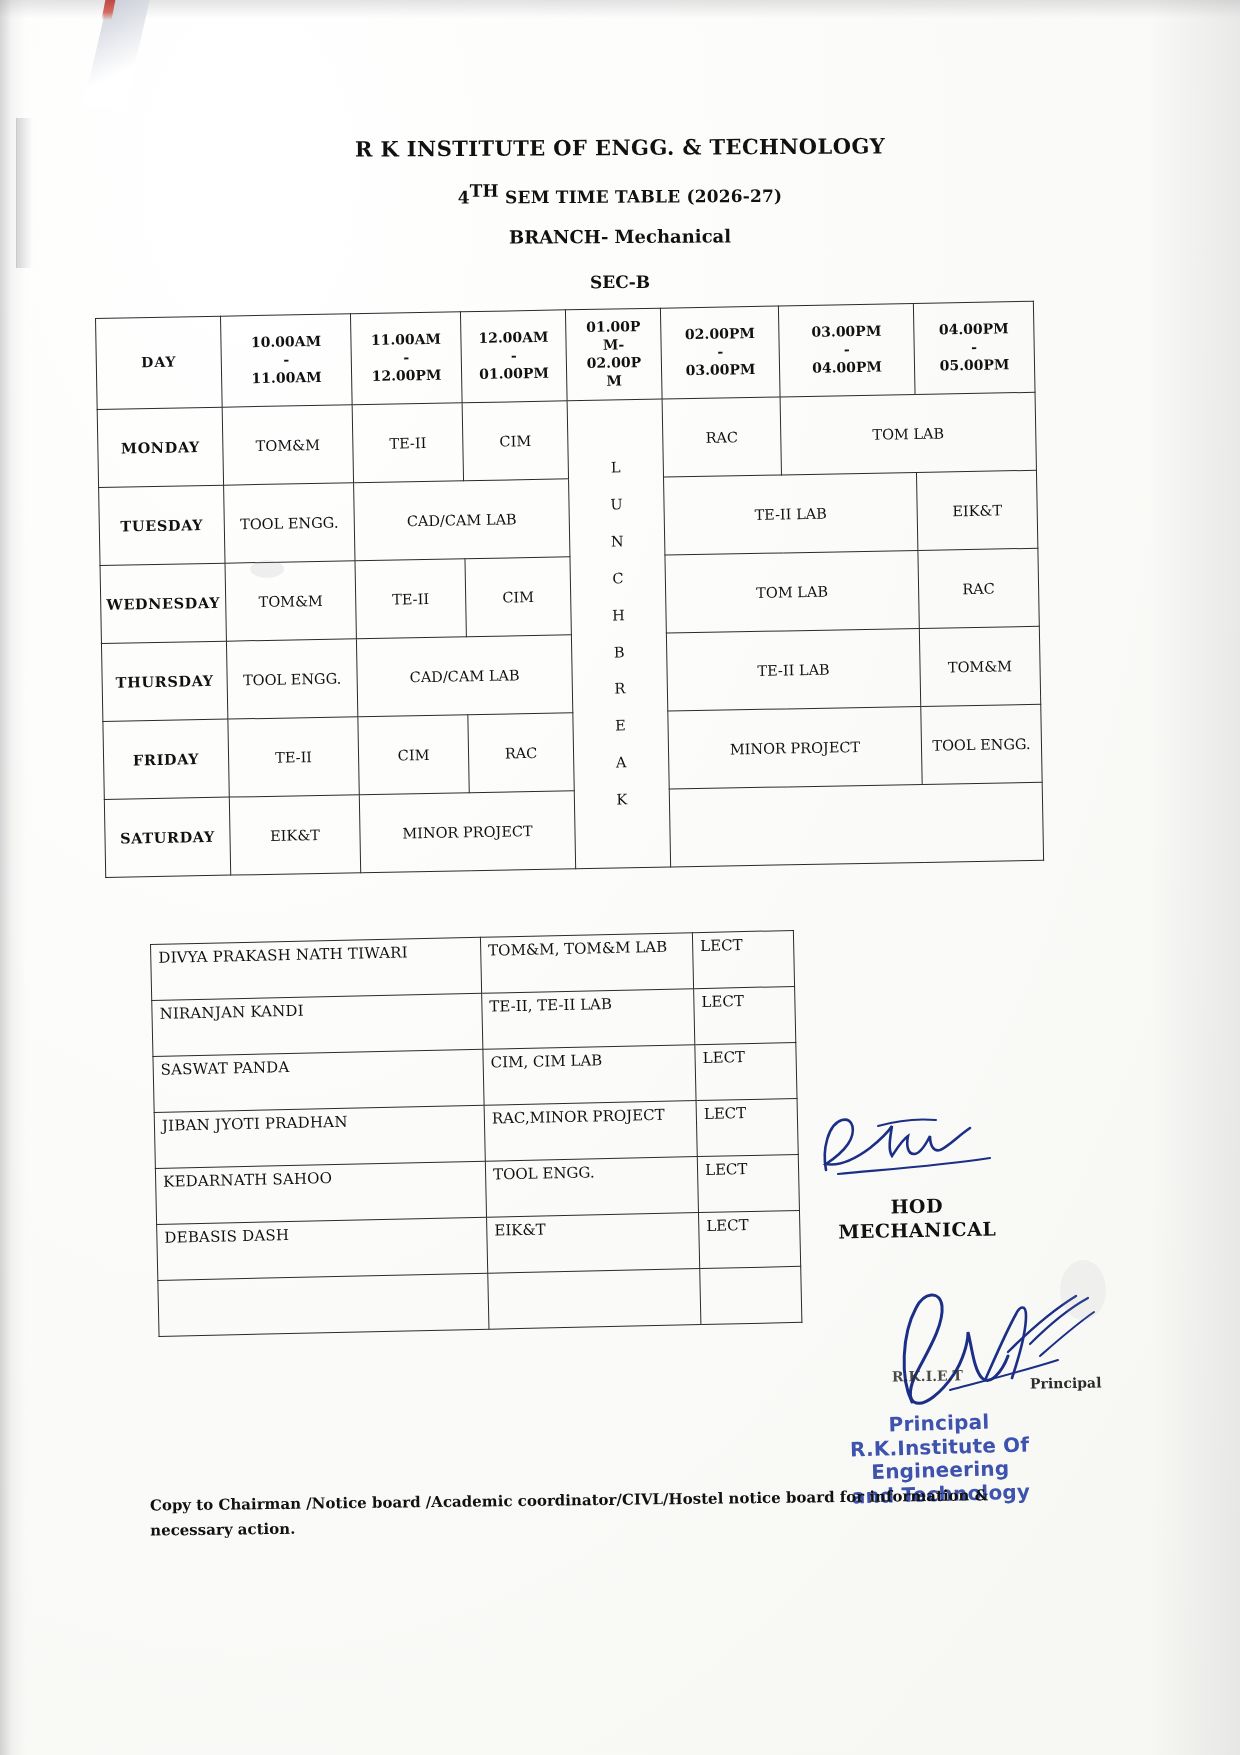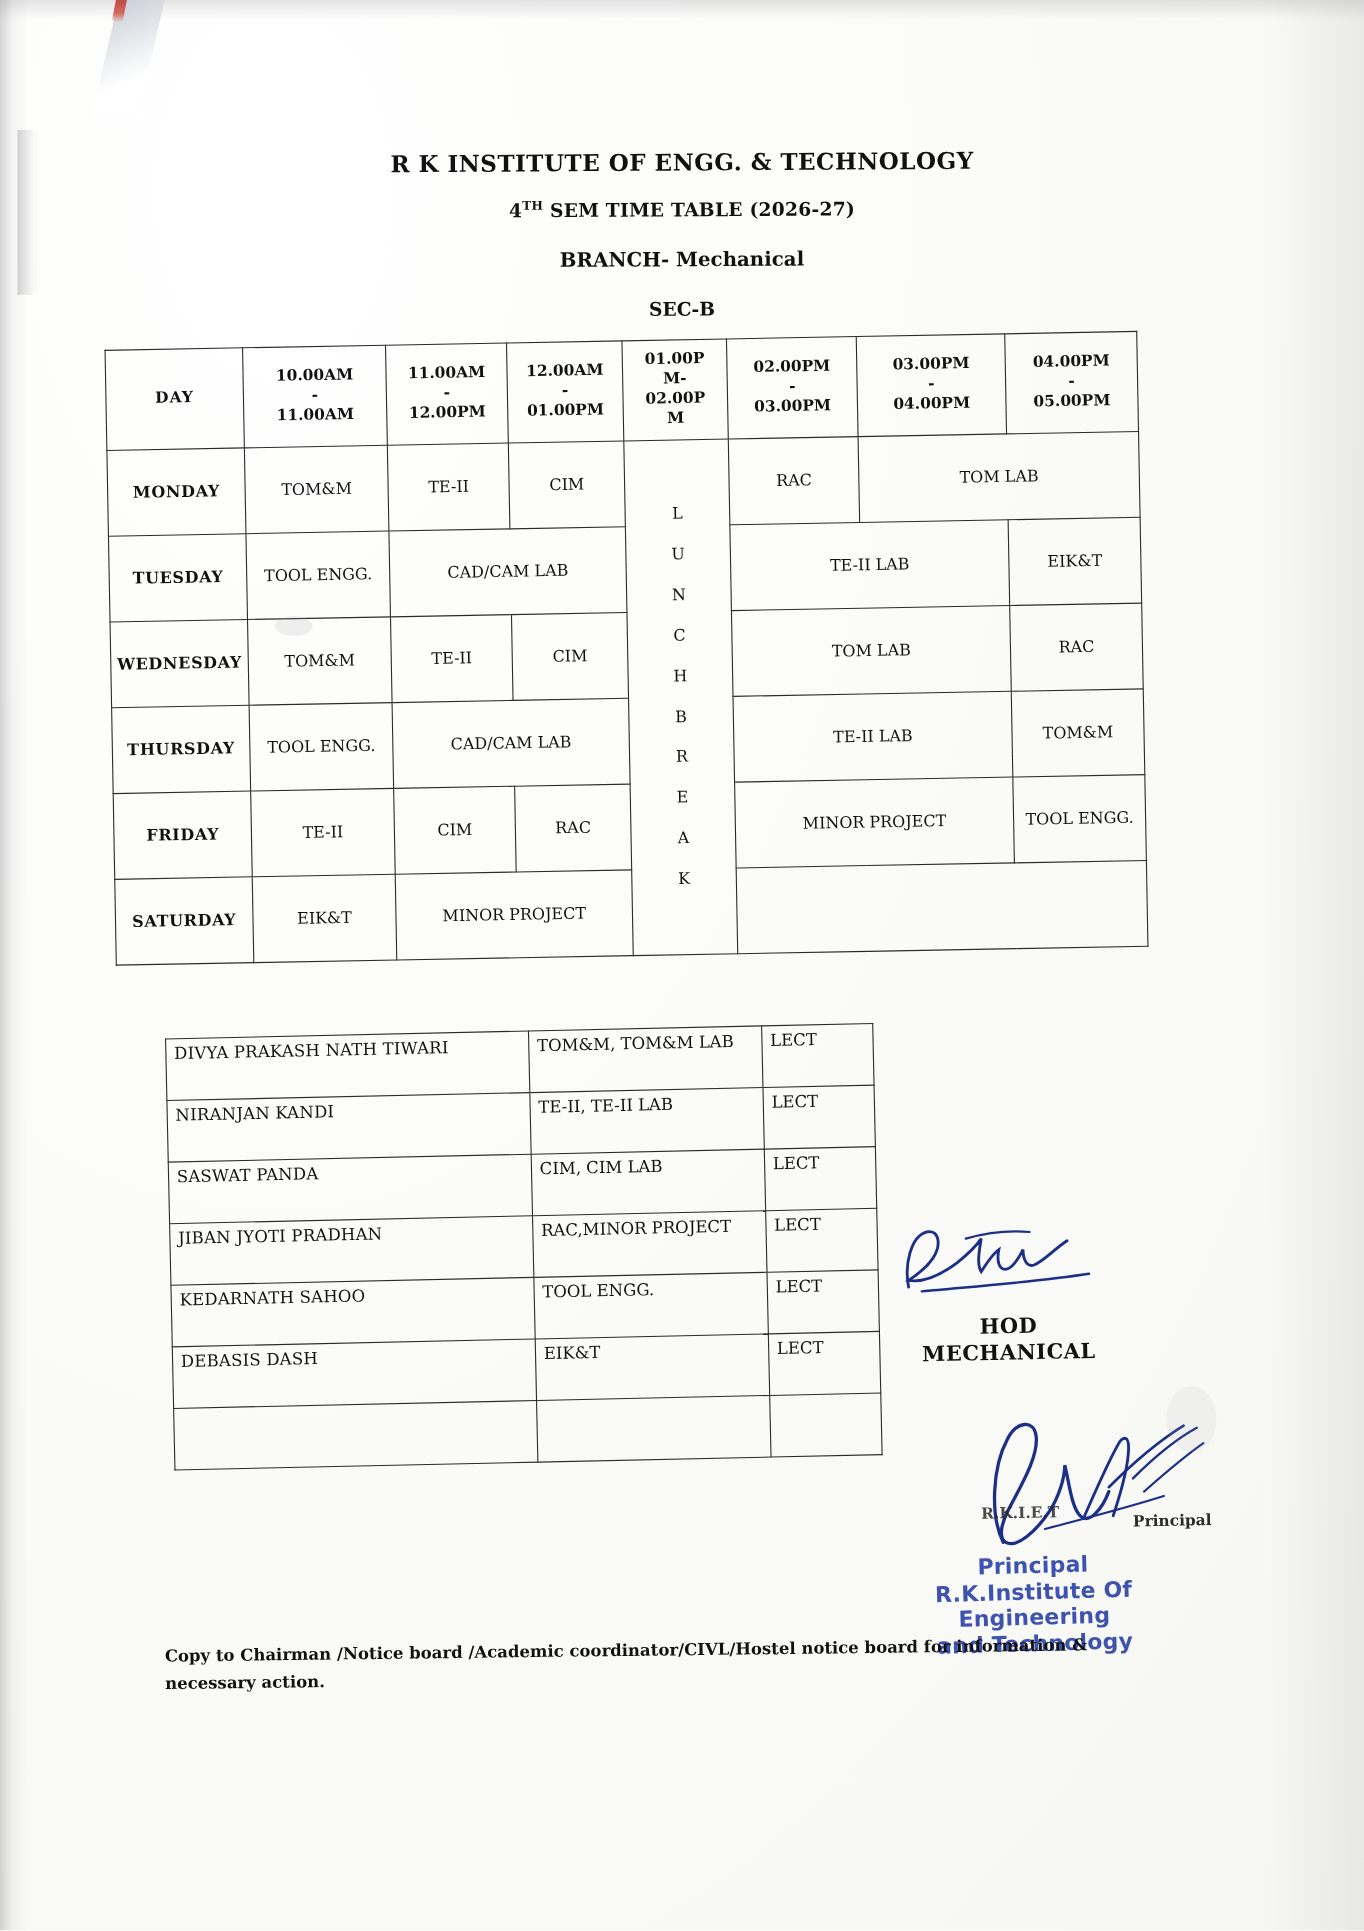--- a/index.html
+++ b/index.html
@@ -81,21 +81,21 @@
     transform: rotate(-0.35deg);
   }
   .h-sem {
     top: 180px;
     font-family: "DejaVu Serif", serif;
     font-weight: bold;
     font-size: 17px;
     letter-spacing: .2px;
     transform: rotate(-0.3deg);
   }
-  .h-sem sup { font-size: 11px; }
+  .h-sem sup { font-size: 17px; }
   .h-branch {
     top: 226px;
     font-family: "DejaVu Serif", serif;
     font-weight: bold;
     font-size: 18px;
     transform: rotate(-0.3deg);
   }
   .h-sec {
     top: 272px;
     font-family: "DejaVu Serif", serif;

